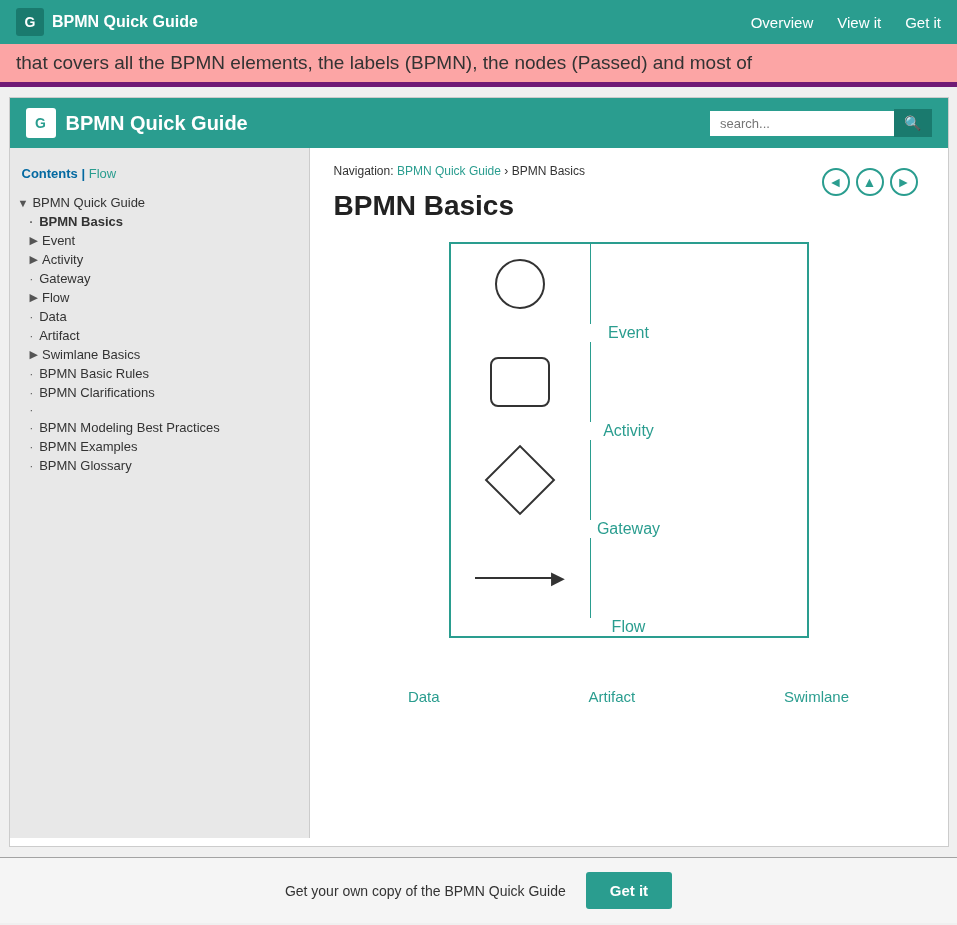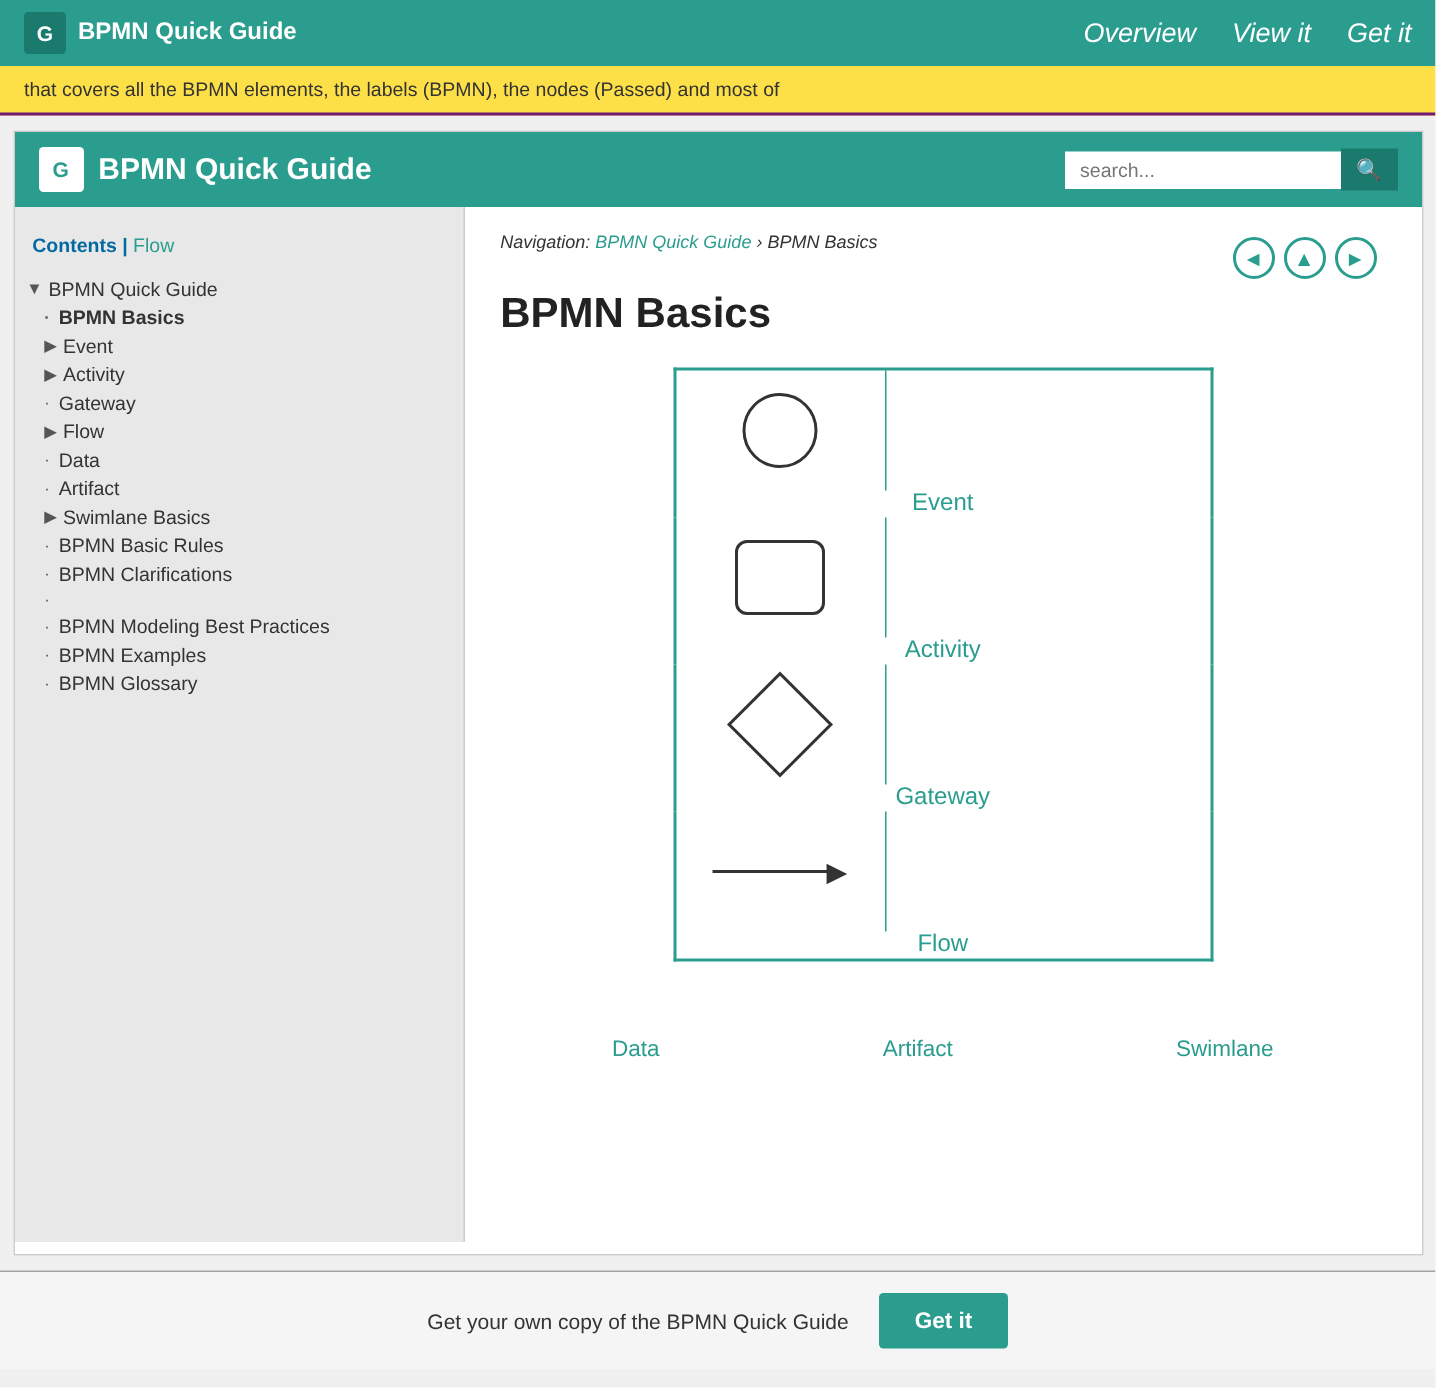--- a/index.html
+++ b/index.html
@@ -36,31 +36,30 @@
       border-radius: 3px;
     }
     .top-nav-links {
       margin-left: auto;
       display: flex;
       gap: 24px;
     }
     .top-nav-links a {
       color: white;
       text-decoration: none;
-      font-size: 18px;
-      font-style: italic;
+      font-size: 15px;
     }
 
     
     .scroll-bar {
-      background: #fde047;
+      background: #fca5a5;
       padding: 8px 16px;
-      font-size: 13px;
+      font-size: 19px;
       color: #333;
-      border-bottom: 2px solid #701a75;
+      border-bottom: 5px solid #701a75;
       white-space: nowrap;
       overflow: hidden;
       text-overflow: ellipsis;
     }
 
     
     .main-container {
       background: white;
       margin: 10px auto;
       max-width: 940px;
@@ -165,22 +164,21 @@
 
     
     .main-content {
       flex: 1;
       padding: 16px 24px;
       background: white;
     }
     .breadcrumb {
       font-size: 12px;
       color: #333;
-      margin-bottom: 25px;
-      font-style: italic;
+      margin-bottom: 12px;
     }
     .breadcrumb a {
       color: #2a9d8f;
       text-decoration: none;
     }
 
     .page-title {
       font-size: 28px;
       font-weight: bold;
       color: #222;

